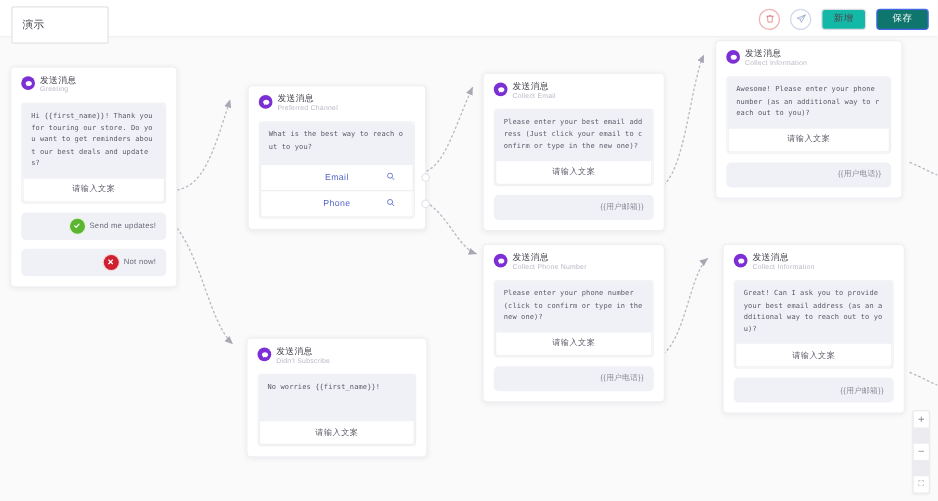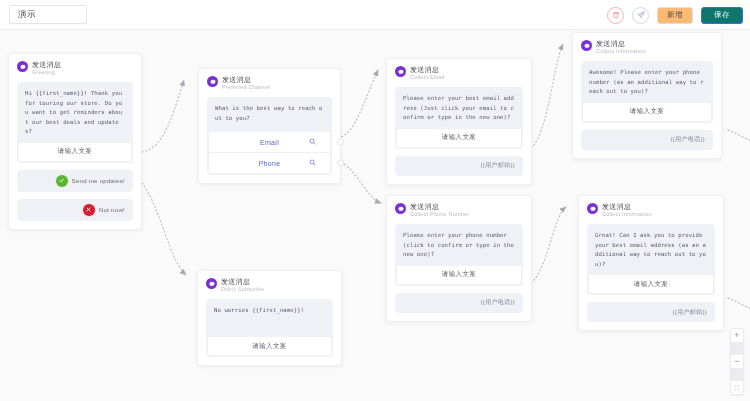--- a/index.html
+++ b/index.html
@@ -10,21 +10,21 @@
     overflow: hidden;
   }
   #app { position: relative; width: 750px; height: 401px; background: #fafafa; }
 
   
   .topbar {
     position: absolute; left: 0; top: 0; width: 750px; height: 30px;
     background: #ffffff; border-bottom: 1px solid #ededf0; z-index: 40;
   }
   .tab-pill {
-    position: absolute; left: 9px; top: 5px; height: 19px;
+    position: absolute; left: 9px; top: 5px; height: 30px;
     min-width: 78px; padding: 0 8px;
     border: 1px solid #e3e3e8; border-radius: 2px; background: #fff;
     display: flex; align-items: center;
     font-size: 8.5px; color: #3c3c46; letter-spacing: .4px;
   }
   .topbar-right {
     position: absolute; right: 7px; top: 0; height: 30px;
     display: flex; align-items: center; gap: 8px;
   }
   .icon-btn {
@@ -32,21 +32,21 @@
     display: flex; align-items: center; justify-content: center;
     background: #fff;
   }
   .icon-btn.trash { border: 1px solid #f0b4b4; }
   .icon-btn.send  { border: 1px solid #d2d9ea; }
   .btn {
     height: 17px; padding: 0 9px; border-radius: 3px;
     display: flex; align-items: center; justify-content: center;
     font-size: 7.5px; letter-spacing: .5px; white-space: nowrap;
   }
-  .btn-new  { background: #fdba74; border: 1px solid #dcdce2; color: #4a4a55; }
+  .btn-new  { background: #14b8a6; border: 1px solid #dcdce2; color: #4a4a55; }
   .btn-save { background: #0f766e; border: 1px solid #4567e8; color: #fff; padding: 0 12px; }
 
   
   .canvas { position: absolute; left: 0; top: 30px; width: 750px; height: 371px; }
   .edges { position: absolute; left: 0; top: 0; width: 750px; height: 371px; z-index: 1; }
 
   
   .node {
     position: absolute; z-index: 5;
     background: #ffffff; border-radius: 4px;

